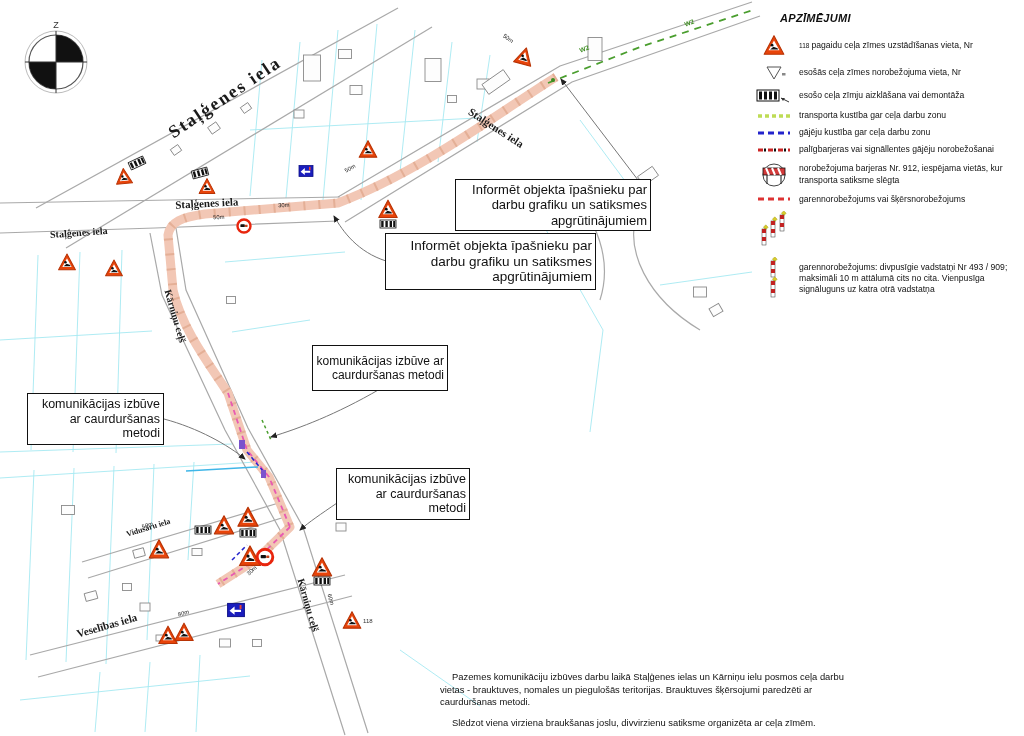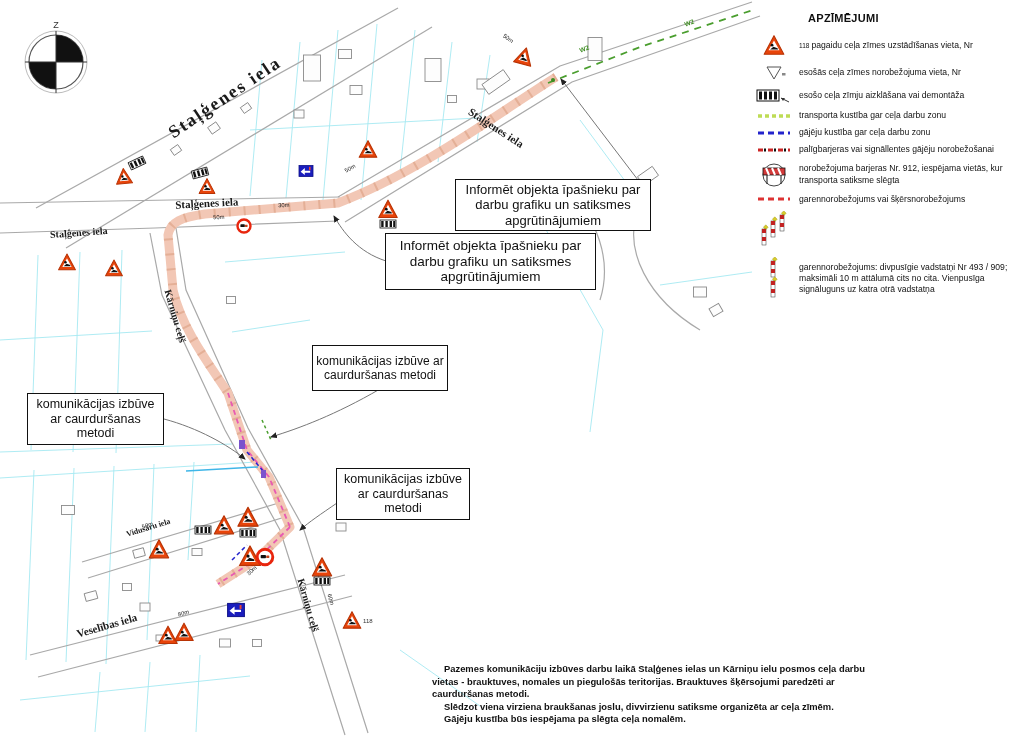--- a/index.html
+++ b/index.html
@@ -1,27 +1,27 @@
 <!DOCTYPE html>
 <html><head>
 <meta charset="utf-8">
 <style>
   html,body{margin:0;padding:0;background:#fff;font-family:"Liberation Sans",sans-serif;}
   #stage{position:relative;width:1024px;height:736px;background:#fff;overflow:hidden;}
   #map{position:absolute;left:0;top:0;}
   .callout{position:absolute;border:1.6px solid #111;background:#fff;display:flex;align-items:center;justify-content:center;
-           text-align:center;line-height:1.18;color:#111;padding:1px 3px;box-sizing:border-box;z-index:5;}
+           text-align:right;line-height:1.18;color:#111;padding:1px 3px;box-sizing:border-box;z-index:5;}
   #legend{position:absolute;left:756px;top:12px;width:264px;color:#111;z-index:4;}
-  #legend h1{font-size:11px;margin:0 0 10px 52px;font-weight:bold;letter-spacing:.3px;}
+  #legend h1{font-size:11px;margin:0 0 10px 24px;font-weight:bold;letter-spacing:.3px;font-style:italic;}
   .lg-row{display:flex;gap:7px;margin-bottom:6px;align-items:center;}
   .lg-ic{width:36px;flex:0 0 36px;display:flex;justify-content:center;align-items:center;}
   .lg-label{font-size:8.6px;line-height:1.3;}
   .lg-num{font-size:6.5px;margin-right:2px;}
   #notes{position:absolute;left:432px;top:663px;width:438px;font-size:9.4px;line-height:1.34;color:#111;z-index:4;}
-  #notes p{margin:0;text-indent:12px;font-weight:bold;}
+  #notes p{margin:8px;text-indent:12px;}
   .street-label{font-family:"Liberation Serif",serif;font-weight:bold;fill:#1a1a1a;text-anchor:middle;}
   .dim-label{font-size:5.8px;fill:#222;text-anchor:middle;font-family:"Liberation Sans",sans-serif;}
   .route-label{font-size:6.5px;fill:#3e8c22;text-anchor:middle;font-weight:bold;font-family:"Liberation Sans",sans-serif;}
   .sign-num{font-size:5.5px;fill:#333;font-family:"Liberation Sans",sans-serif;}
 </style>
 </head>
 <body>
 
 <div id="stage">
 

